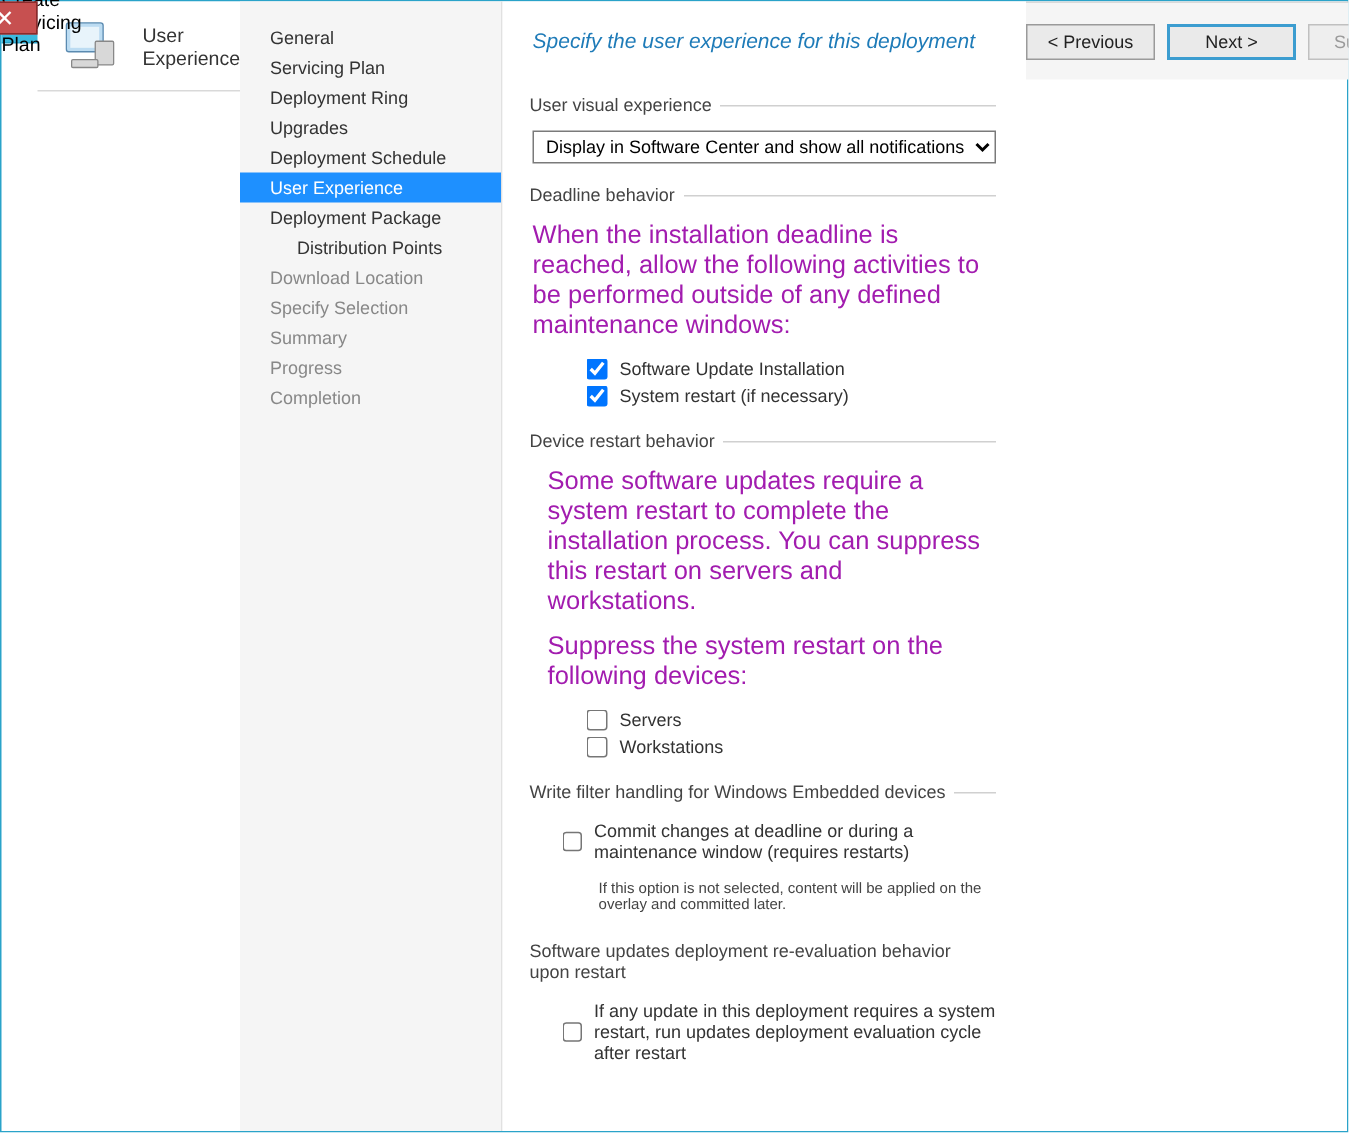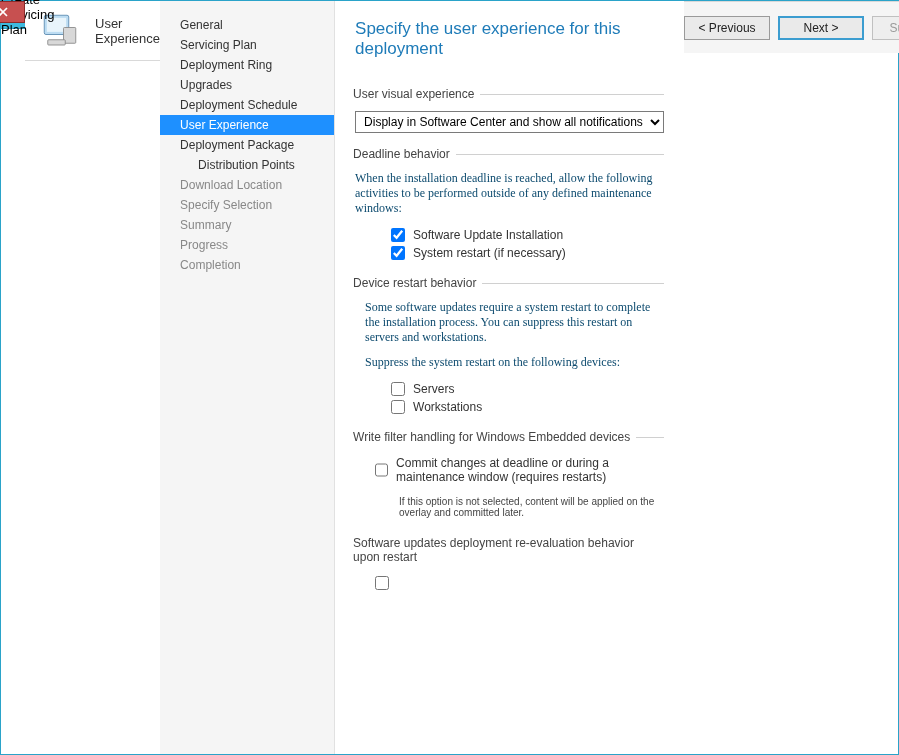--- a/index.html
+++ b/index.html
@@ -95,22 +95,23 @@
     flex: 1;
     background: #fff;
     padding: 18px 20px 0 20px;
     overflow: auto;
     display: flex;
     flex-direction: column;
   }
   .main h1 {
     margin: 0 0 28px 0;
     font-weight: normal;
-    font-size: 17px;
+    font-size: 14px;
     color: #1e7bb8;
+    font-style: italic;
   }
   .group {
     margin-bottom: 14px;
     font-size: 12px;
     color: #444;
   }
   .row {
     display: flex;
     align-items: center;
     gap: 10px;
@@ -118,24 +119,23 @@
   .lbl { width: 230px; }
   select.field {
     flex: 1;
     height: 22px;
     border: 1px solid #7a7a7a;
     background: #fff;
     font: inherit;
     padding: 0 4px;
   }
   .desc {
-    font-size: 12px;
-    color: #0c4a6e;
+    font-size: 17px;
+    color: #a21caf;
     margin-bottom: 10px;
-    font-family: Liberation Serif, serif;
   }
   .chk-row {
     display: flex;
     align-items: center;
     gap: 8px;
     padding: 2px 0 2px 36px;
     font-size: 12px;
     color: #333;
   }
   .chk-row.shallow { padding-left: 20px; }
@@ -286,20 +286,21 @@
           <input type="checkbox" id="chk-commit" style="">
           <span>Commit changes at deadline or during a maintenance window (requires restarts)</span>
         </label>
         <div class="sub-note">If this option is not selected, content will be applied on the overlay and committed later.</div>
       </fieldset>
 
       <fieldset class="group">
         <legend>Software updates deployment re-evaluation behavior upon restart</legend>
         <label class="chk-row shallow">
           <input type="checkbox" id="chk-reeval" style="">
+          <span>If any update in this deployment requires a system restart, run updates deployment evaluation cycle after restart</span>
         </label>
       </fieldset>
 
     </div>
   </div>
 
   <div class="footer">
     <button class="btn">&lt; Previous</button>
     <button class="btn default">Next &gt;</button>
     <button class="btn" disabled="">Summary</button>

